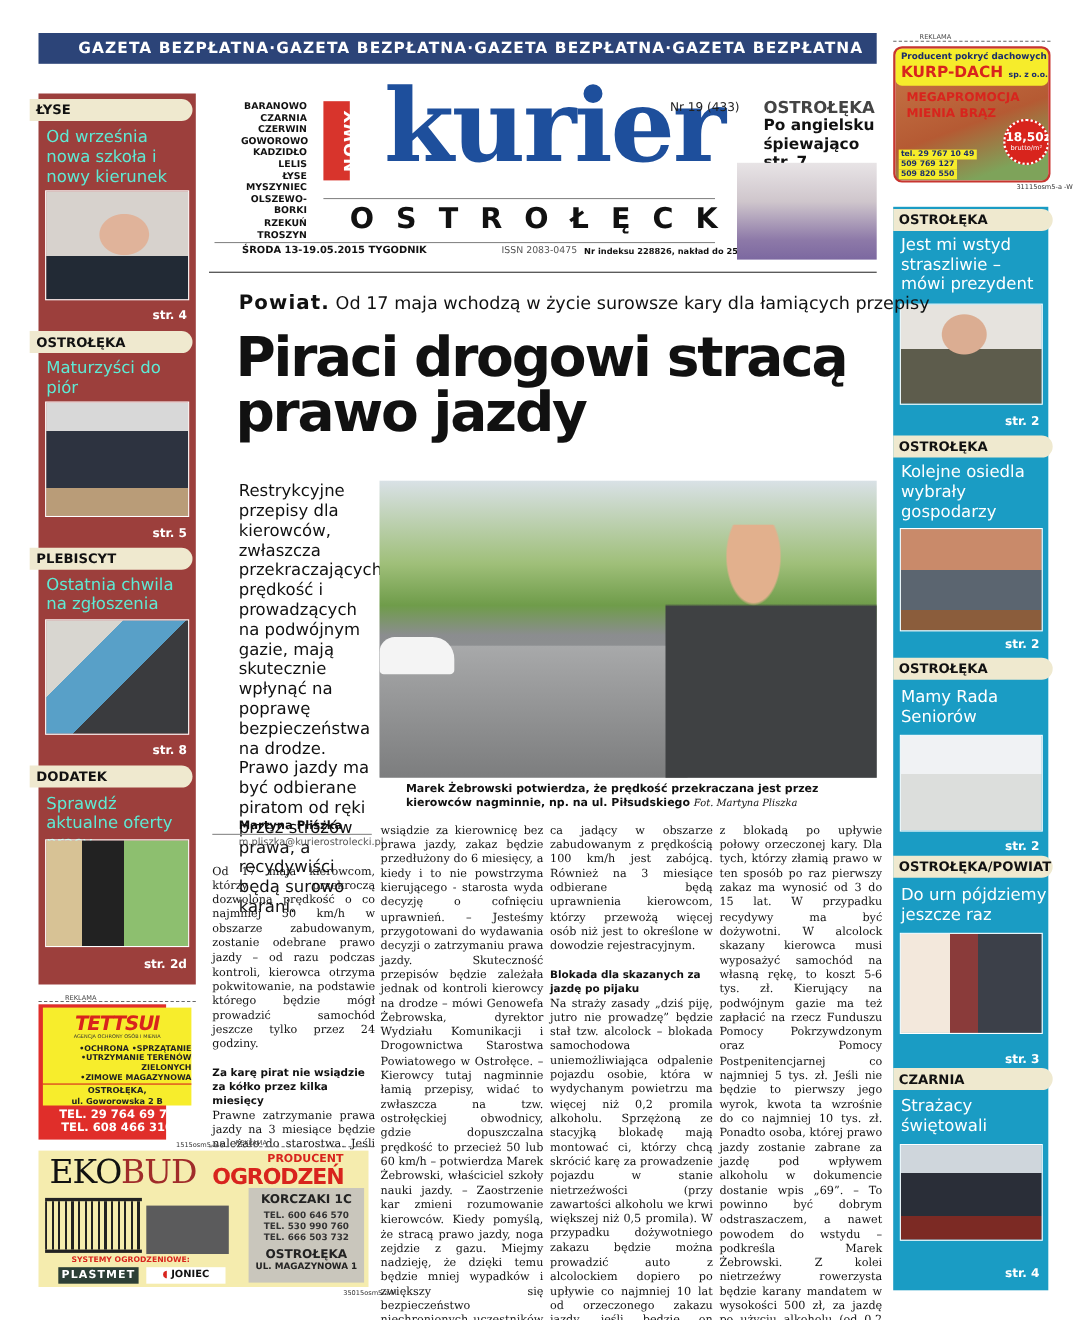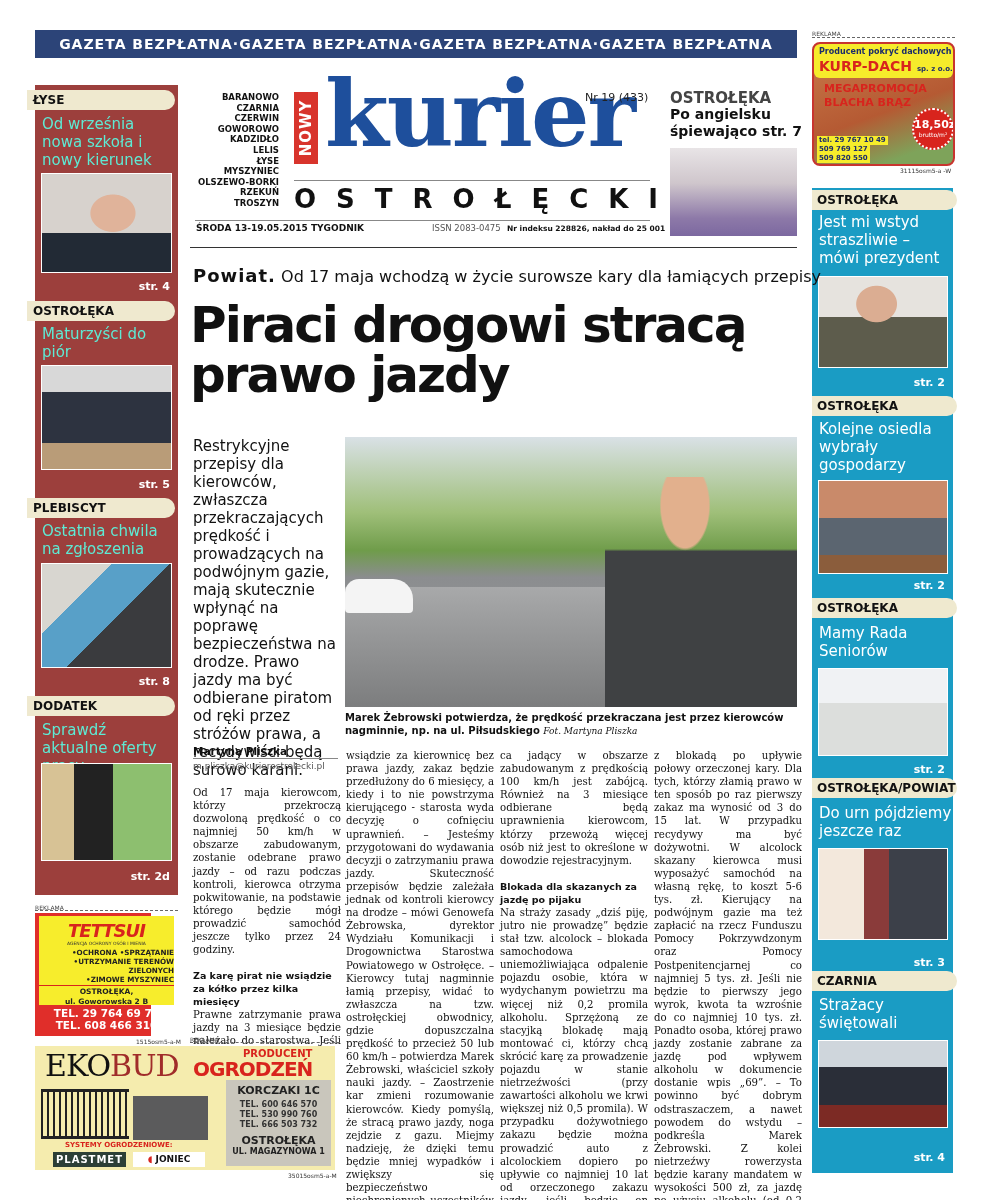--- a/index.html
+++ b/index.html
@@ -1,17 +1,17 @@
 <!DOCTYPE html>
 <html><head>
 <meta charset="utf-8">
 <style>
   * { box-sizing: border-box; margin: 0; padding: 0; }
   body { width: 988px; height: 1200px; background: #fff; position: relative; overflow: hidden; font-family: "DejaVu Sans", sans-serif; color: #111; }
-  .abs { position: absolute; }
+  .abs { position: absolute; padding-left: 24px; }
 
   
   #top-banner { left: 35px; top: 30px; width: 762px; height: 28px; background: #2c4478; color: #fff; font-family: "DejaVu Sans", sans-serif; font-weight: bold; font-size: 14px; letter-spacing: 1px; display: flex; align-items: center; justify-content: center; white-space: nowrap; }
 
   
   #left-sidebar { left: 35px; top: 85px; width: 143px; height: 810px; background: #9c3f3c; }
   .sb-tag { position: absolute; left: -8px; width: 148px; height: 20px; background: #efe9cf; border-radius: 0 10px 10px 0; font-weight: bold; font-size: 12px; line-height: 20px; padding-left: 6px; color: #111; }
   .sb-title { position: absolute; left: 7px; width: 132px; color: #5eead4; font-size: 15px; line-height: 18px; font-weight: normal; }
   .sb-photo { position: absolute; left: 6px; width: 131px; border: 1px solid #fff; }
   .sb-page { position: absolute; right: 8px; color: #fff; font-weight: bold; font-size: 11px; }
@@ -162,21 +162,21 @@
 <div id="teaser-photo" class="abs"></div>
 
 <div id="ad-label-top" class="abs">REKLAMA</div>
 <div id="kurp-ad" class="abs">
   <div id="kurp-head">
     <div id="kurp-l1">Producent pokryć dachowych</div>
     <div id="kurp-l2"><span>KURP-DACH</span> <small>sp. z o.o.</small></div>
   </div>
   <div id="kurp-promo">
     <div>MEGAPROMOCJA</div>
-    <div>BLACHA BRĄZ</div>
+    <div>MIENIA BRĄZ</div>
   </div>
   <div id="kurp-price">
     <span class="p1">18,50zł</span>
     <span class="p2">brutto/m²</span>
   </div>
   <div id="kurp-tel">
     <span>tel. 29 767 10 49</span><br>
     <span>509 769 127</span><br>
     <span>509 820 550</span>
   </div>
@@ -264,21 +264,21 @@
 </div>
 
 <div id="tettsui-label" class="abs">REKLAMA</div>
 <div id="tettsui-ad" class="abs">
   <div id="tettsui-inner">
     <div id="tettsui-name">TETTSUI</div>
     <div id="tettsui-sub">AGENCJA OCHRONY OSÓB I MIENIA</div>
     <div id="tettsui-serv">
       <div>•OCHRONA •SPRZĄTANIE</div>
       <div>•UTRZYMANIE TERENÓW ZIELONYCH</div>
-      <div>•ZIMOWE MYSZYNIEC</div>
+      <div>•ZIMOWE MAGAZYNOWA</div>
     </div>
     <div id="tettsui-addr">
       <div>OSTROŁĘKA,</div>
       <div>ul. Goworowska 2 B</div>
     </div>
   </div>
   <div id="tettsui-tel">
     <div>TEL. 29 764 69 70</div>
     <div>TEL. 608 466 310</div>
   </div>

